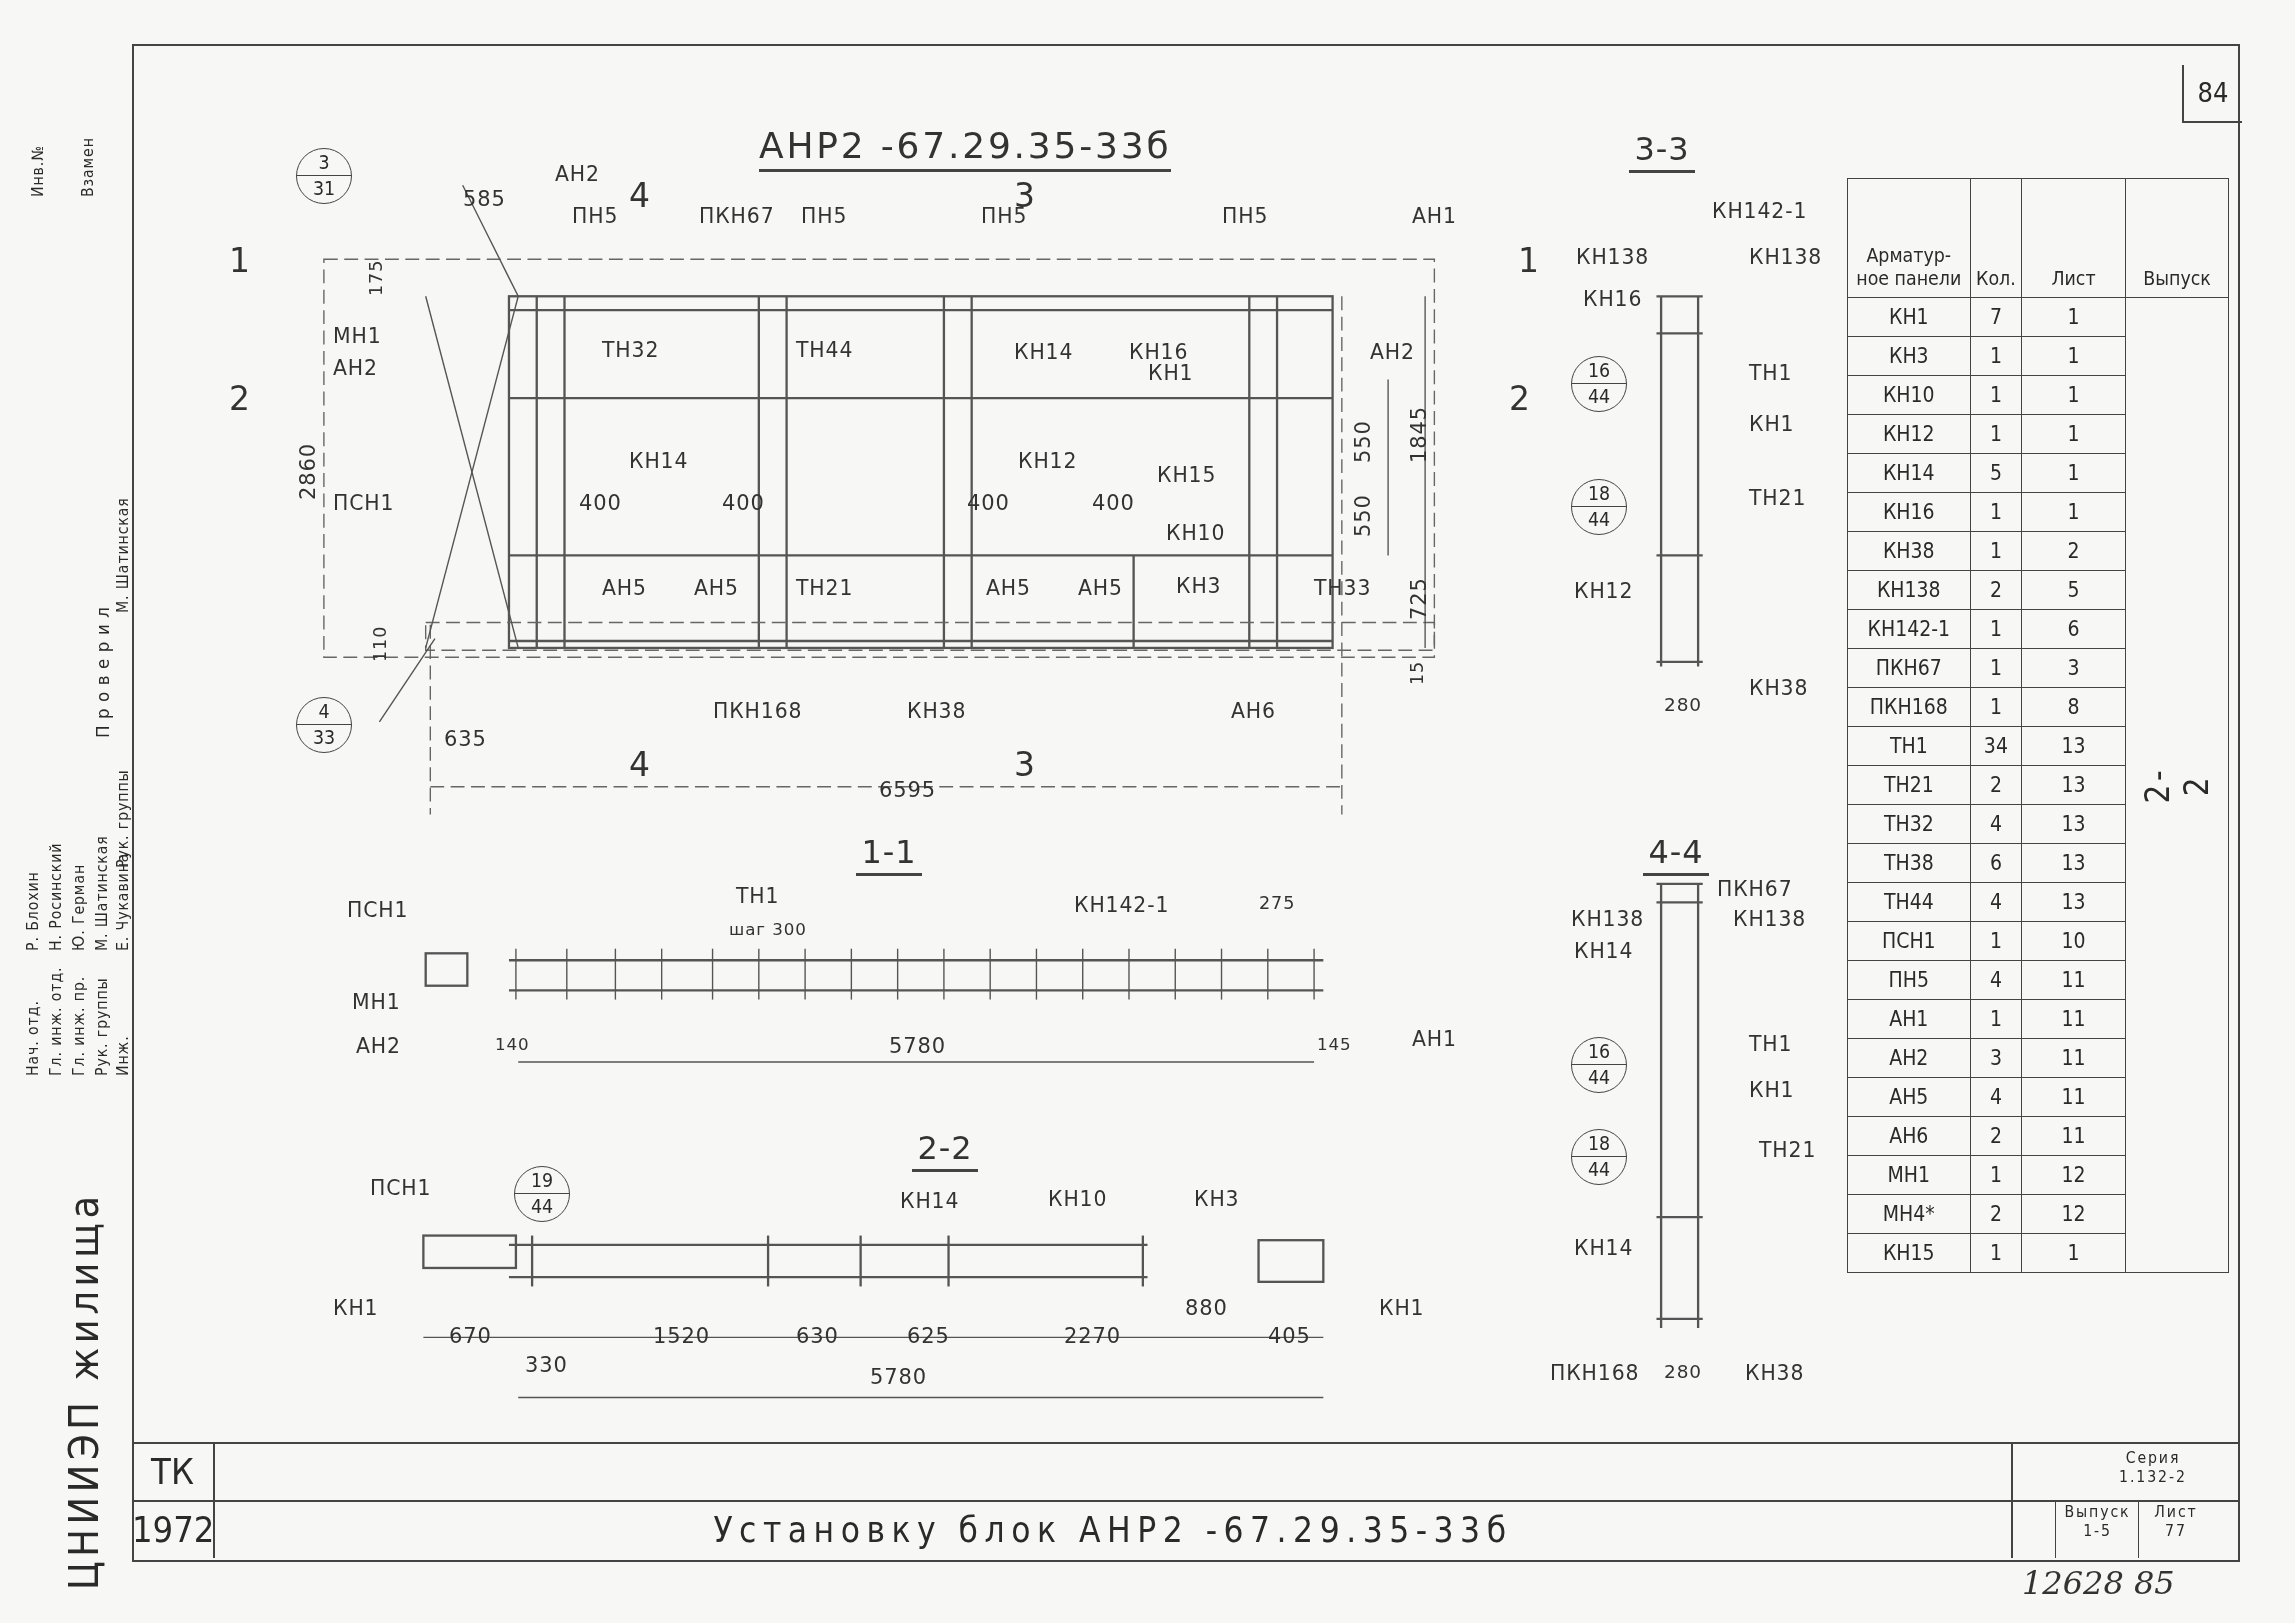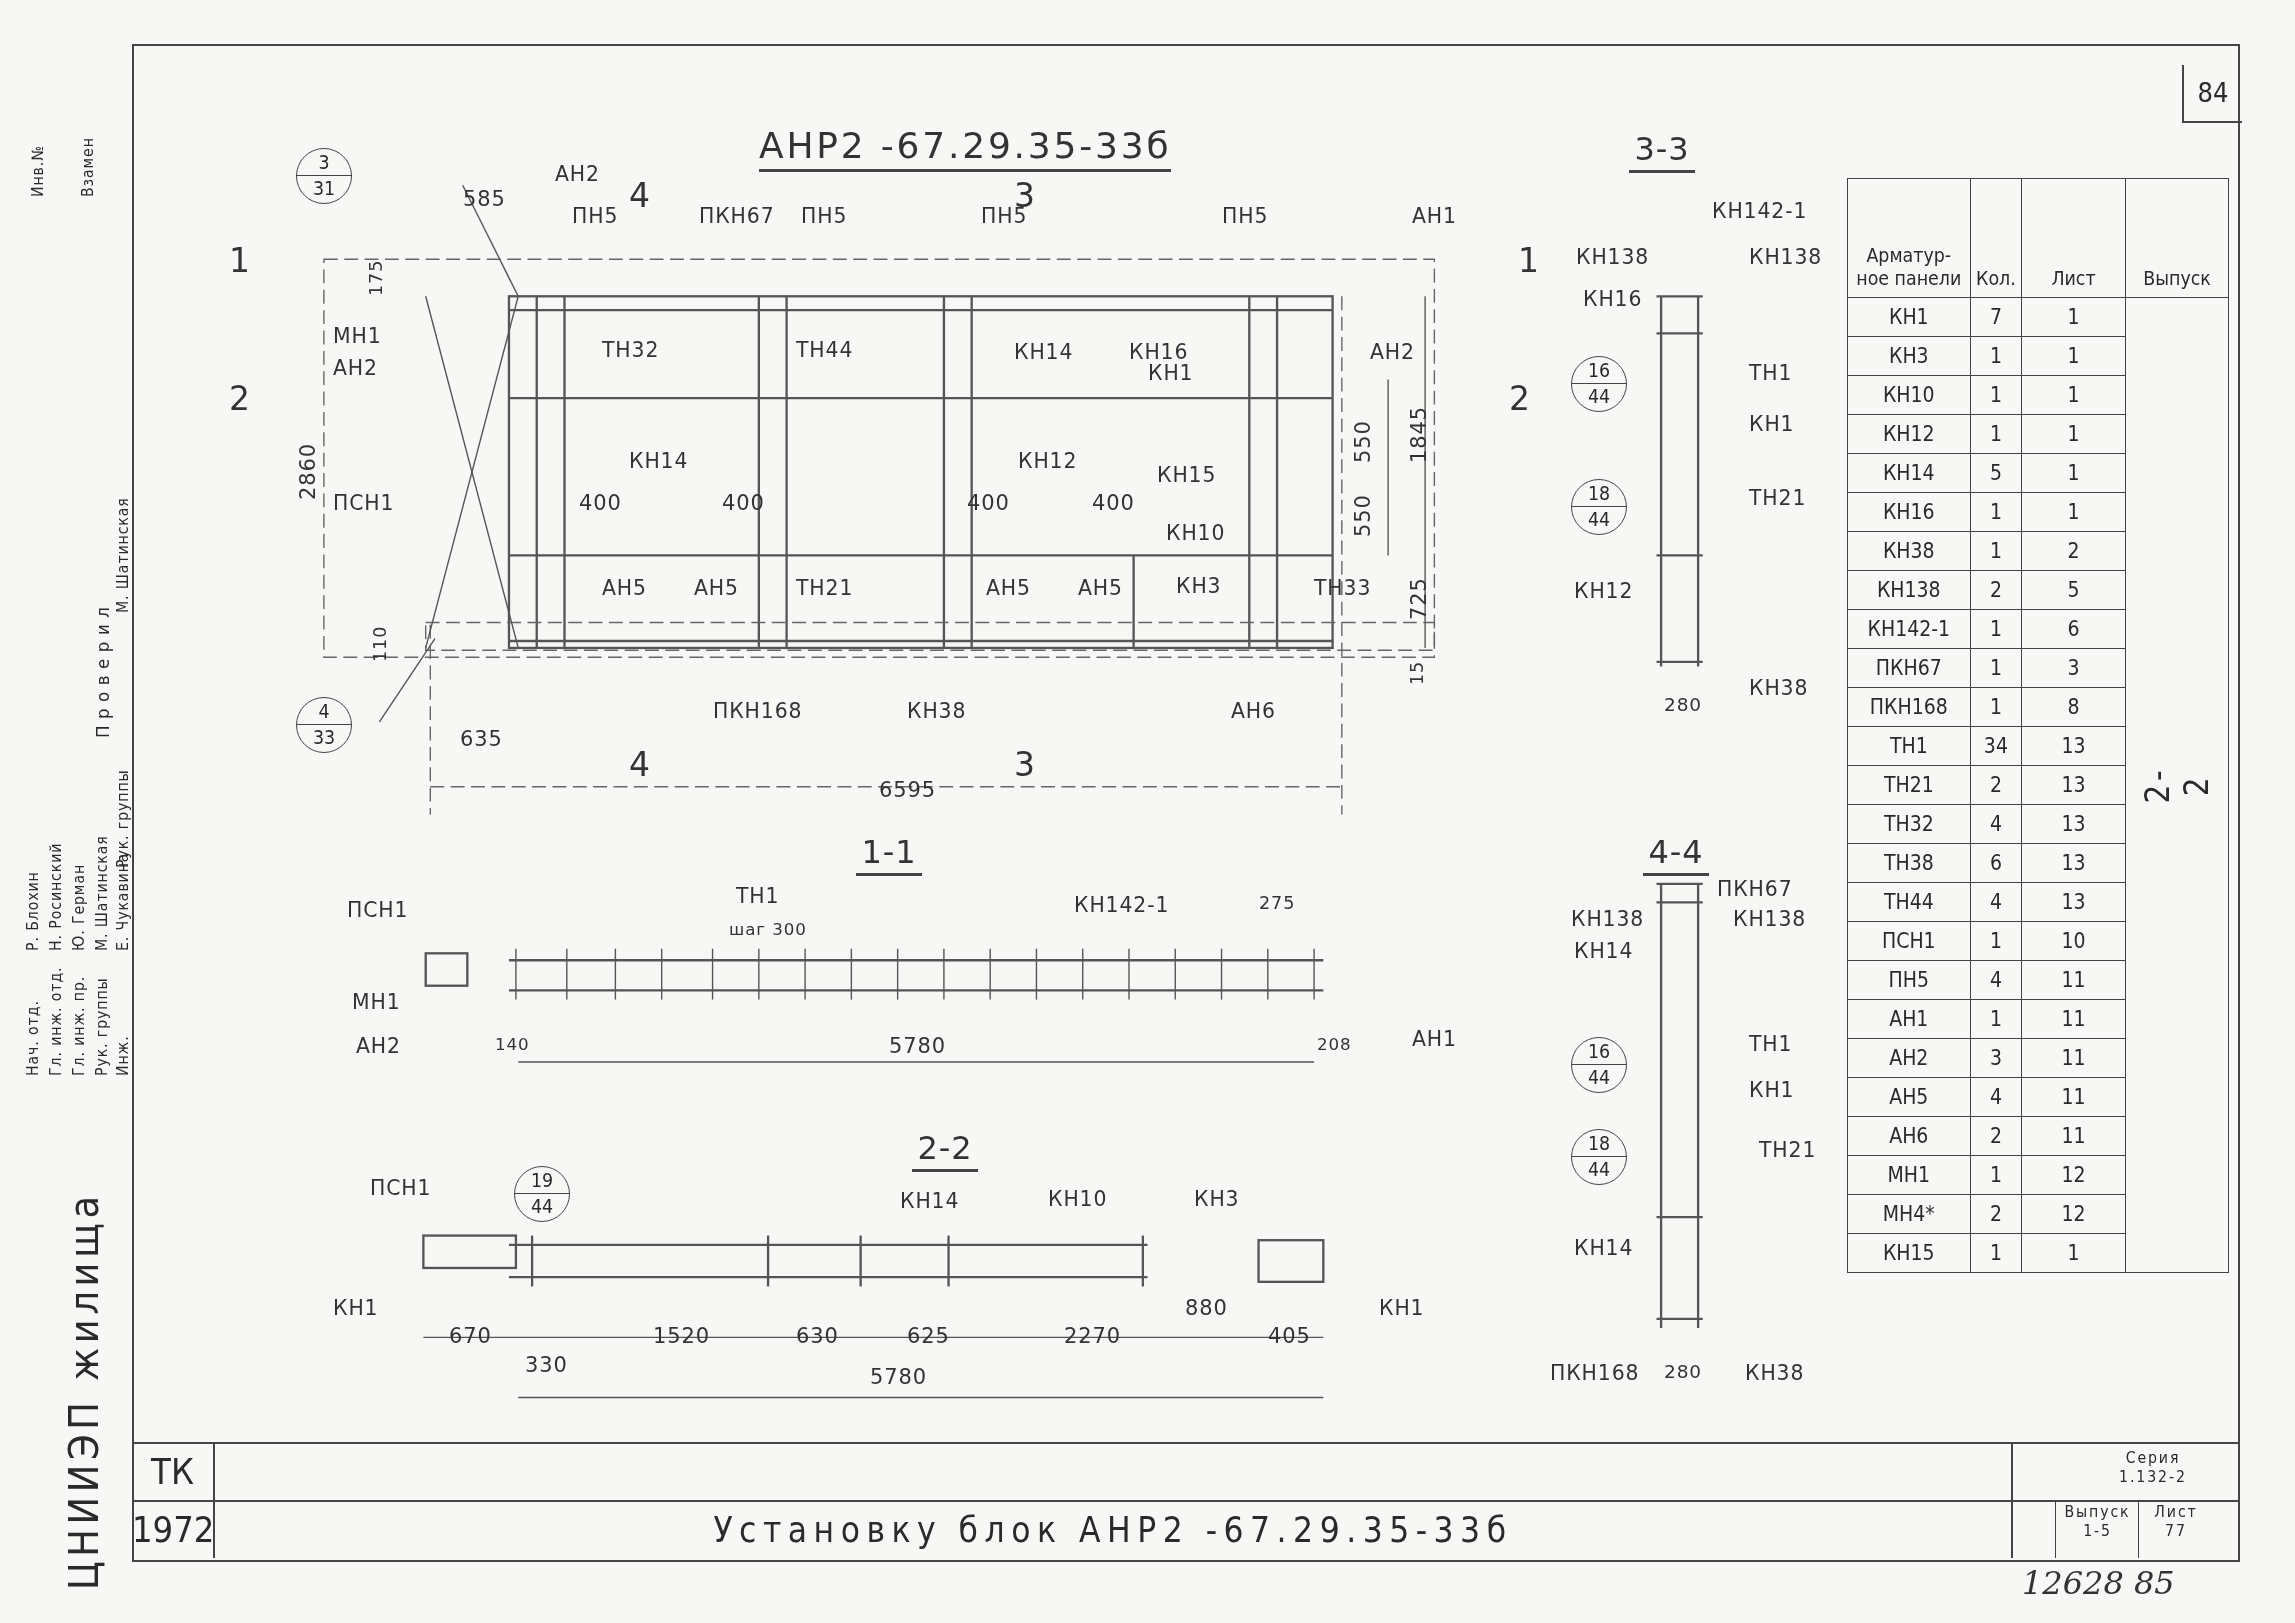--- a/index.html
+++ b/index.html
@@ -234,34 +234,34 @@
   <div class="lbl dim rot" style="left:370px;top:662px;font-size:17.6px;">110</div>
   <div class="lbl dim" style="left:579px;top:491px;">400</div>
   <div class="lbl dim" style="left:722px;top:491px;">400</div>
   <div class="lbl dim" style="left:967px;top:491px;">400</div>
   <div class="lbl dim" style="left:1092px;top:491px;">400</div>
   <div class="lbl dim rot" style="left:1351px;top:463px;">550</div>
   <div class="lbl dim rot" style="left:1351px;top:537px;">550</div>
   <div class="lbl dim rot" style="left:1407px;top:463px;">1845</div>
   <div class="lbl dim rot" style="left:1407px;top:620px;">725</div>
   <div class="lbl dim rot" style="left:1407px;top:685px;font-size:17.6px;">15</div>
-  <div class="lbl dim" style="left:444px;top:727px;margin-left:16px;">635</div>
+  <div class="lbl dim" style="left:444px;top:727px;">635</div>
   <div class="lbl dim" style="left:879px;top:778px;">6595</div>
 
   <div class="lbl sec-title" style="left:856px;top:833px;">1-1</div>
   <div class="lbl callout" style="left:347px;top:898px;">ПСН1</div>
   <div class="lbl callout" style="left:352px;top:990px;">МН1</div>
   <div class="lbl callout" style="left:356px;top:1034px;">АН2</div>
   <div class="lbl callout" style="left:736px;top:884px;">ТН1</div>
   <div class="lbl callout" style="left:729px;top:919px;font-size:16.7px;">шаг 300</div>
   <div class="lbl callout" style="left:1074px;top:893px;">КН142-1</div>
   <div class="lbl callout" style="left:1412px;top:1027px;">АН1</div>
   <div class="lbl dim" style="left:495px;top:1034px;font-size:16.7px;">140</div>
   <div class="lbl dim" style="left:889px;top:1034px;">5780</div>
-  <div class="lbl dim" style="left:1317px;top:1034px;font-size:16.7px;">208</div>
+  <div class="lbl dim" style="left:1317px;top:1034px;font-size:16.7px;">145</div>
   <div class="lbl dim" style="left:1259px;top:893px;font-size:17.6px;">275</div>
 
   <div class="lbl sec-title" style="left:912px;top:1129px;">2-2</div>
   <div class="bubble" style="left:514px;top:1166px;">
     <span class="top">19</span>
     <span class="bot">44</span>
   </div>
   <div class="lbl callout" style="left:370px;top:1176px;">ПСН1</div>
   <div class="lbl callout" style="left:900px;top:1189px;">КН14</div>
   <div class="lbl callout" style="left:1048px;top:1187px;">КН10</div>

